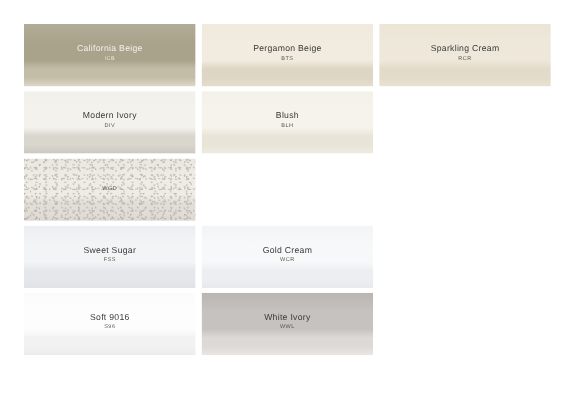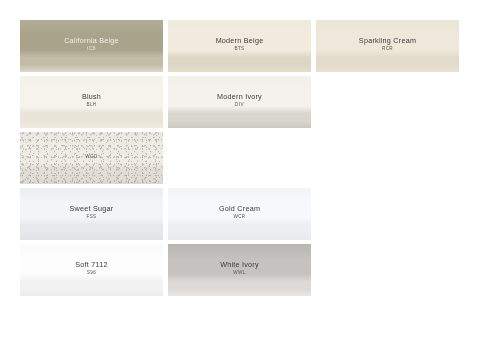--- a/index.html
+++ b/index.html
@@ -115,47 +115,47 @@
         <div class="swatch dark">
           <div class="swatch-surface" style="background: linear-gradient(rgb(178, 172, 150) 0%, rgb(169, 163, 140) 30%, rgb(169, 163, 140) 58%, rgb(195, 189, 168) 72%, rgb(195, 189, 168) 86%, rgb(221, 216, 201) 100%);"></div>
           <div class="swatch-label">
             <span class="swatch-name">California Beige</span>
             <span class="swatch-code">ICB</span>
           </div>
         </div>
         <div class="swatch">
           <div class="swatch-surface" style="background: linear-gradient(rgb(239, 234, 221) 0%, rgb(242, 236, 224) 30%, rgb(242, 236, 224) 58%, rgb(221, 214, 196) 72%, rgb(221, 214, 196) 86%, rgb(228, 221, 205) 100%);"></div>
           <div class="swatch-label">
-            <span class="swatch-name">Modern Beige</span>
+            <span class="swatch-name">Pergamon Beige</span>
             <span class="swatch-code">BTS</span>
           </div>
         </div>
         <div class="swatch">
           <div class="swatch-surface" style="background: linear-gradient(rgb(236, 229, 214) 0%, rgb(238, 232, 218) 30%, rgb(238, 232, 218) 58%, rgb(227, 219, 201) 72%, rgb(227, 219, 201) 86%, rgb(233, 226, 210) 100%);"></div>
           <div class="swatch-label">
             <span class="swatch-name">Sparkling Cream</span>
             <span class="swatch-code">RCR</span>
           </div>
         </div>
       </div>
       <div class="swatch-row">
         <div class="swatch">
+          <div class="swatch-surface" style="background: linear-gradient(rgb(242, 240, 234) 0%, rgb(244, 242, 237) 30%, rgb(244, 242, 237) 58%, rgb(217, 214, 205) 72%, rgb(217, 214, 205) 86%, rgb(204, 200, 191) 100%);"></div>
+          <div class="swatch-label">
+            <span class="swatch-name">Modern Ivory</span>
+            <span class="swatch-code">DIV</span>
+          </div>
+        </div>
+        <div class="swatch">
           <div class="swatch-surface" style="background: linear-gradient(rgb(244, 241, 233) 0%, rgb(246, 243, 236) 30%, rgb(246, 243, 236) 58%, rgb(233, 228, 216) 72%, rgb(233, 228, 216) 86%, rgb(239, 235, 224) 100%);"></div>
           <div class="swatch-label">
             <span class="swatch-name">Blush</span>
             <span class="swatch-code">BLH</span>
           </div>
         </div>
-        <div class="swatch">
-          <div class="swatch-surface" style="background: linear-gradient(rgb(242, 240, 234) 0%, rgb(244, 242, 237) 30%, rgb(244, 242, 237) 58%, rgb(217, 214, 205) 72%, rgb(217, 214, 205) 86%, rgb(204, 200, 191) 100%);"></div>
-          <div class="swatch-label">
-            <span class="swatch-name">Modern Ivory</span>
-            <span class="swatch-code">DIV</span>
-          </div>
-        </div>
       </div>
       <div class="swatch-row">
         <div class="swatch">
           <div class="swatch-surface" style="background: linear-gradient(rgb(234, 231, 225) 0%, rgb(239, 236, 230) 30%, rgb(239, 236, 230) 58%, rgb(226, 222, 215) 72%, rgb(226, 222, 215) 86%, rgb(220, 216, 209) 100%);"></div>
           <div class="speckle"></div>
           <div class="swatch-label">
             <span class="swatch-code">WGD</span>
           </div>
         </div>
         <div class="swatch empty"></div>
@@ -176,21 +176,21 @@
           <div class="swatch-label">
             <span class="swatch-name">Gold Cream</span>
             <span class="swatch-code">WCR</span>
           </div>
         </div>
       </div>
       <div class="swatch-row">
         <div class="swatch">
           <div class="swatch-surface" style="background: linear-gradient(rgb(251, 251, 251) 0%, rgb(253, 253, 253) 30%, rgb(253, 253, 253) 58%, rgb(242, 242, 242) 72%, rgb(242, 242, 242) 86%, rgb(236, 236, 236) 100%);"></div>
           <div class="swatch-label">
-            <span class="swatch-name">Soft 7112</span>
+            <span class="swatch-name">Soft 9016</span>
             <span class="swatch-code">S96</span>
           </div>
         </div>
         <div class="swatch">
           <div class="swatch-surface" style="background: linear-gradient(rgb(185, 181, 179) 0%, rgb(198, 194, 192) 30%, rgb(198, 194, 192) 58%, rgb(221, 217, 215) 72%, rgb(221, 217, 215) 86%, rgb(233, 230, 228) 100%);"></div>
           <div class="swatch-label">
             <span class="swatch-name">White Ivory</span>
             <span class="swatch-code">WWL</span>
           </div>
         </div>

